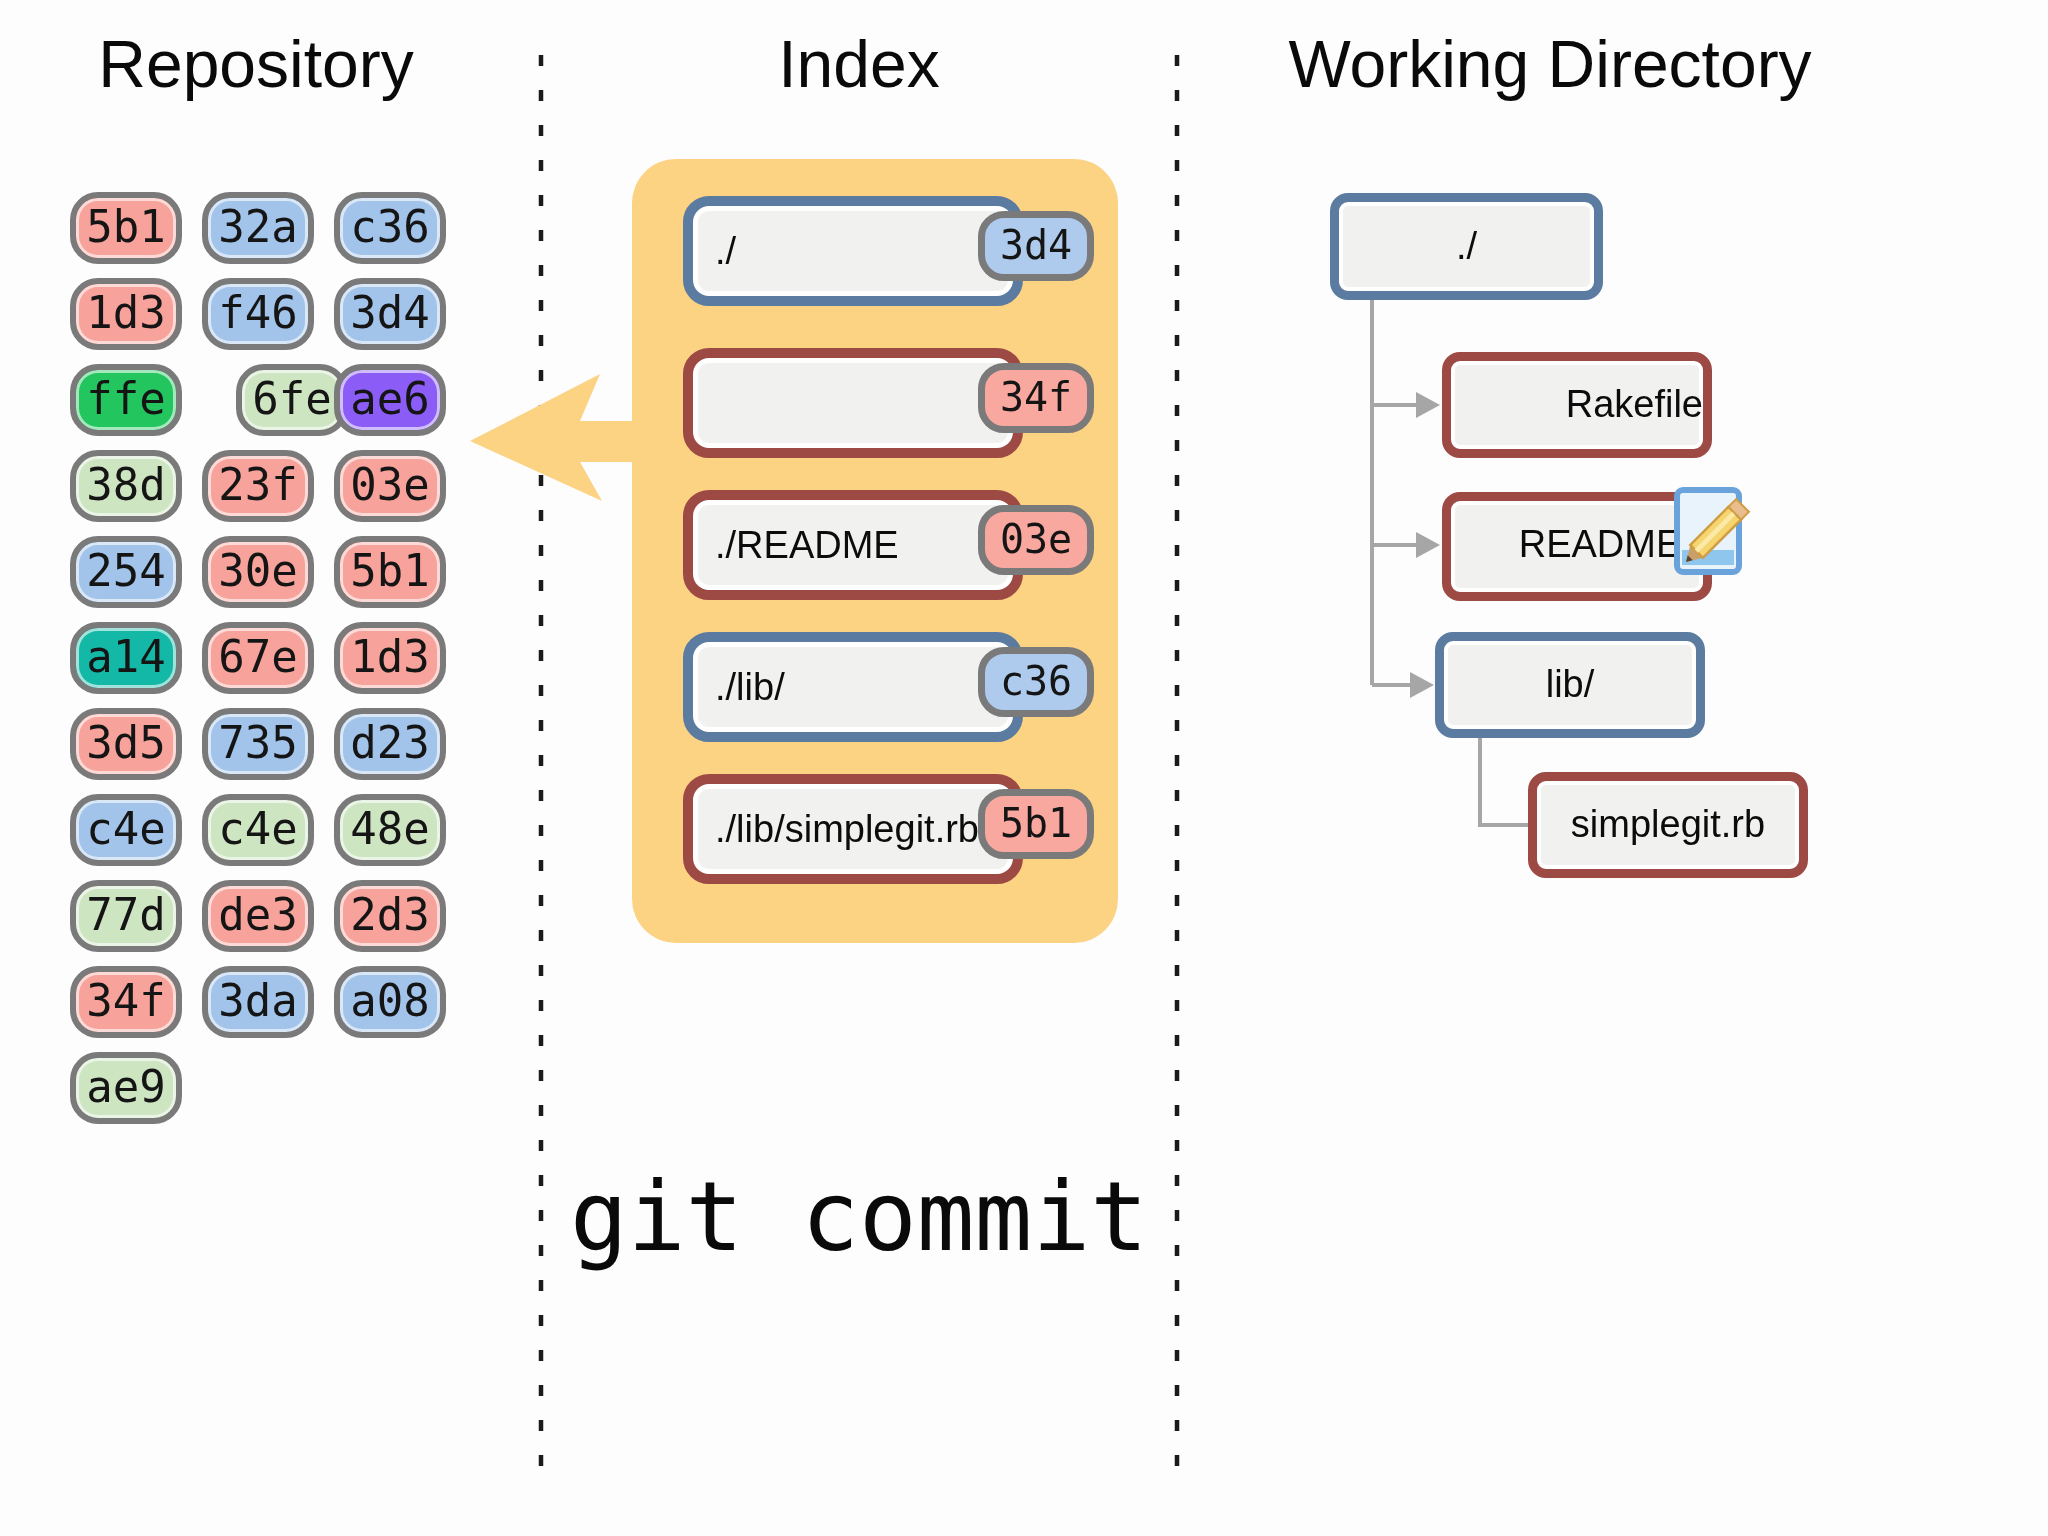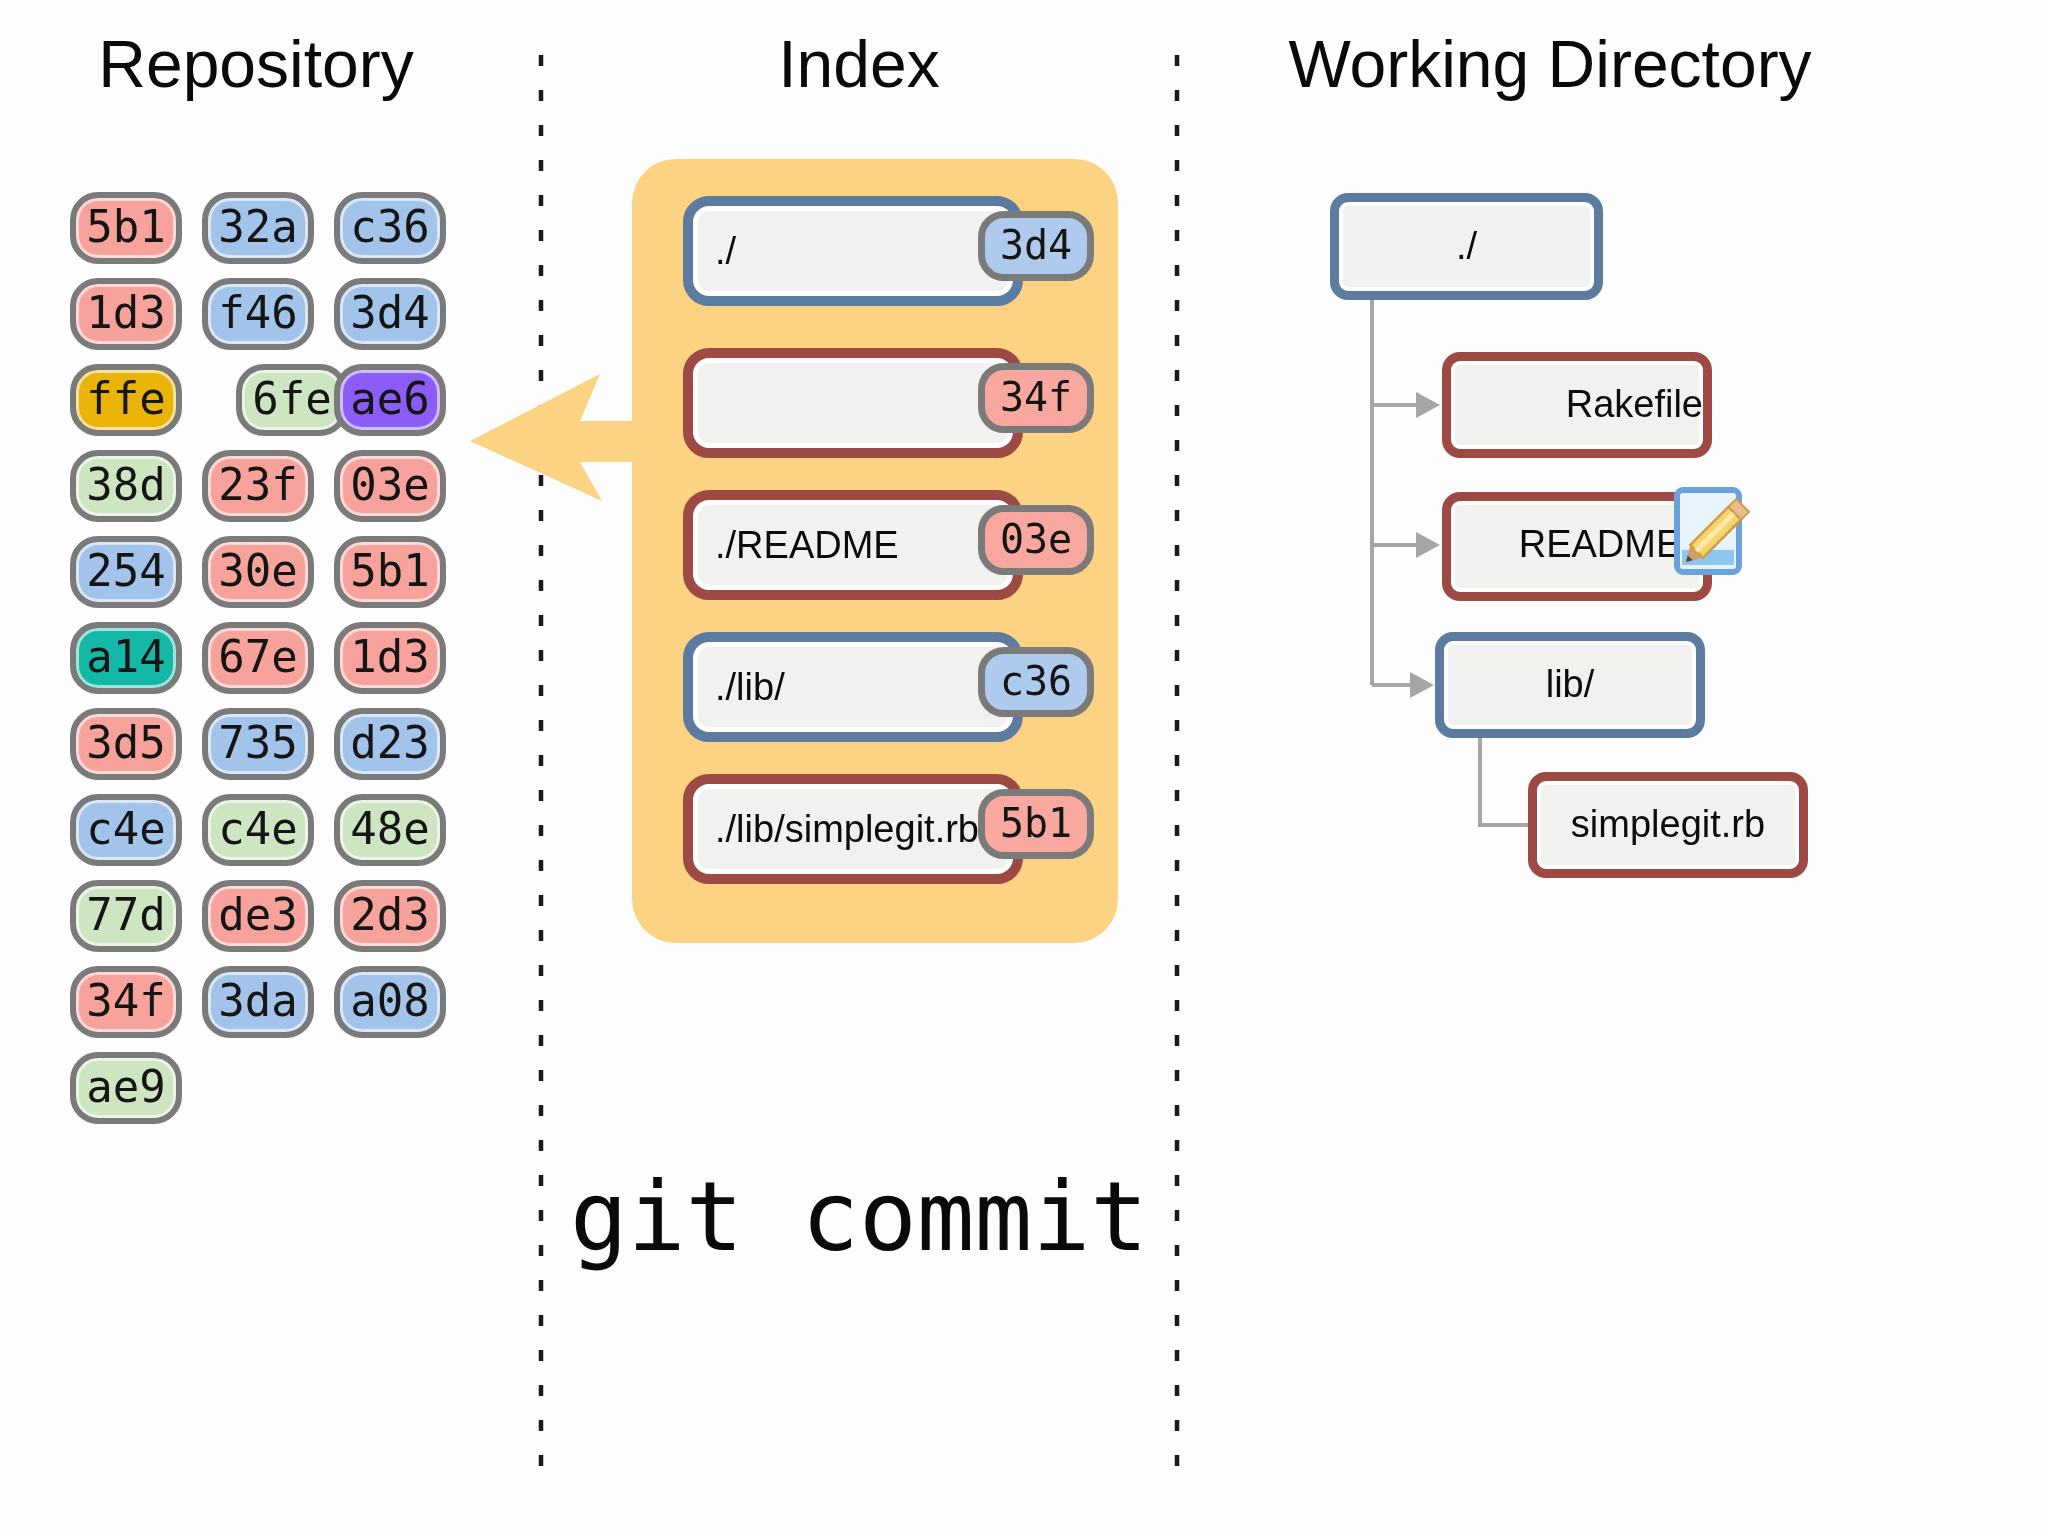--- a/index.html
+++ b/index.html
@@ -120,21 +120,21 @@
 <div class="title" id="title-index">Index</div>
 <div class="title" id="title-wd">Working Directory</div>
 
 <div id="repo-grid">
     <div class="pill" style="background: rgb(247, 163, 155);">5b1</div>
     <div class="pill" style="background: rgb(163, 196, 234);">32a</div>
     <div class="pill" style="background: rgb(163, 196, 234);">c36</div>
     <div class="pill" style="background: rgb(247, 163, 155);">1d3</div>
     <div class="pill" style="background: rgb(163, 196, 234);">f46</div>
     <div class="pill" style="background: rgb(163, 196, 234);">3d4</div>
-    <div class="pill" style="background: #eab308;">ffe</div>
+    <div class="pill" style="background: #22c55e;">ffe</div>
     <div class="pill" style="background: rgb(206, 229, 194); margin-left: 34px;">6fe</div>
     <div class="pill" style="background: #8b5cf6;">ae6</div>
     <div class="pill" style="background: rgb(206, 229, 194);">38d</div>
     <div class="pill" style="background: rgb(247, 163, 155);">23f</div>
     <div class="pill" style="background: rgb(247, 163, 155);">03e</div>
     <div class="pill" style="background: rgb(163, 196, 234);">254</div>
     <div class="pill" style="background: rgb(247, 163, 155);">30e</div>
     <div class="pill" style="background: rgb(247, 163, 155);">5b1</div>
     <div class="pill" style="background: #14b8a6; text-align: center;">a14</div>
     <div class="pill" style="background: rgb(247, 163, 155);">67e</div>

